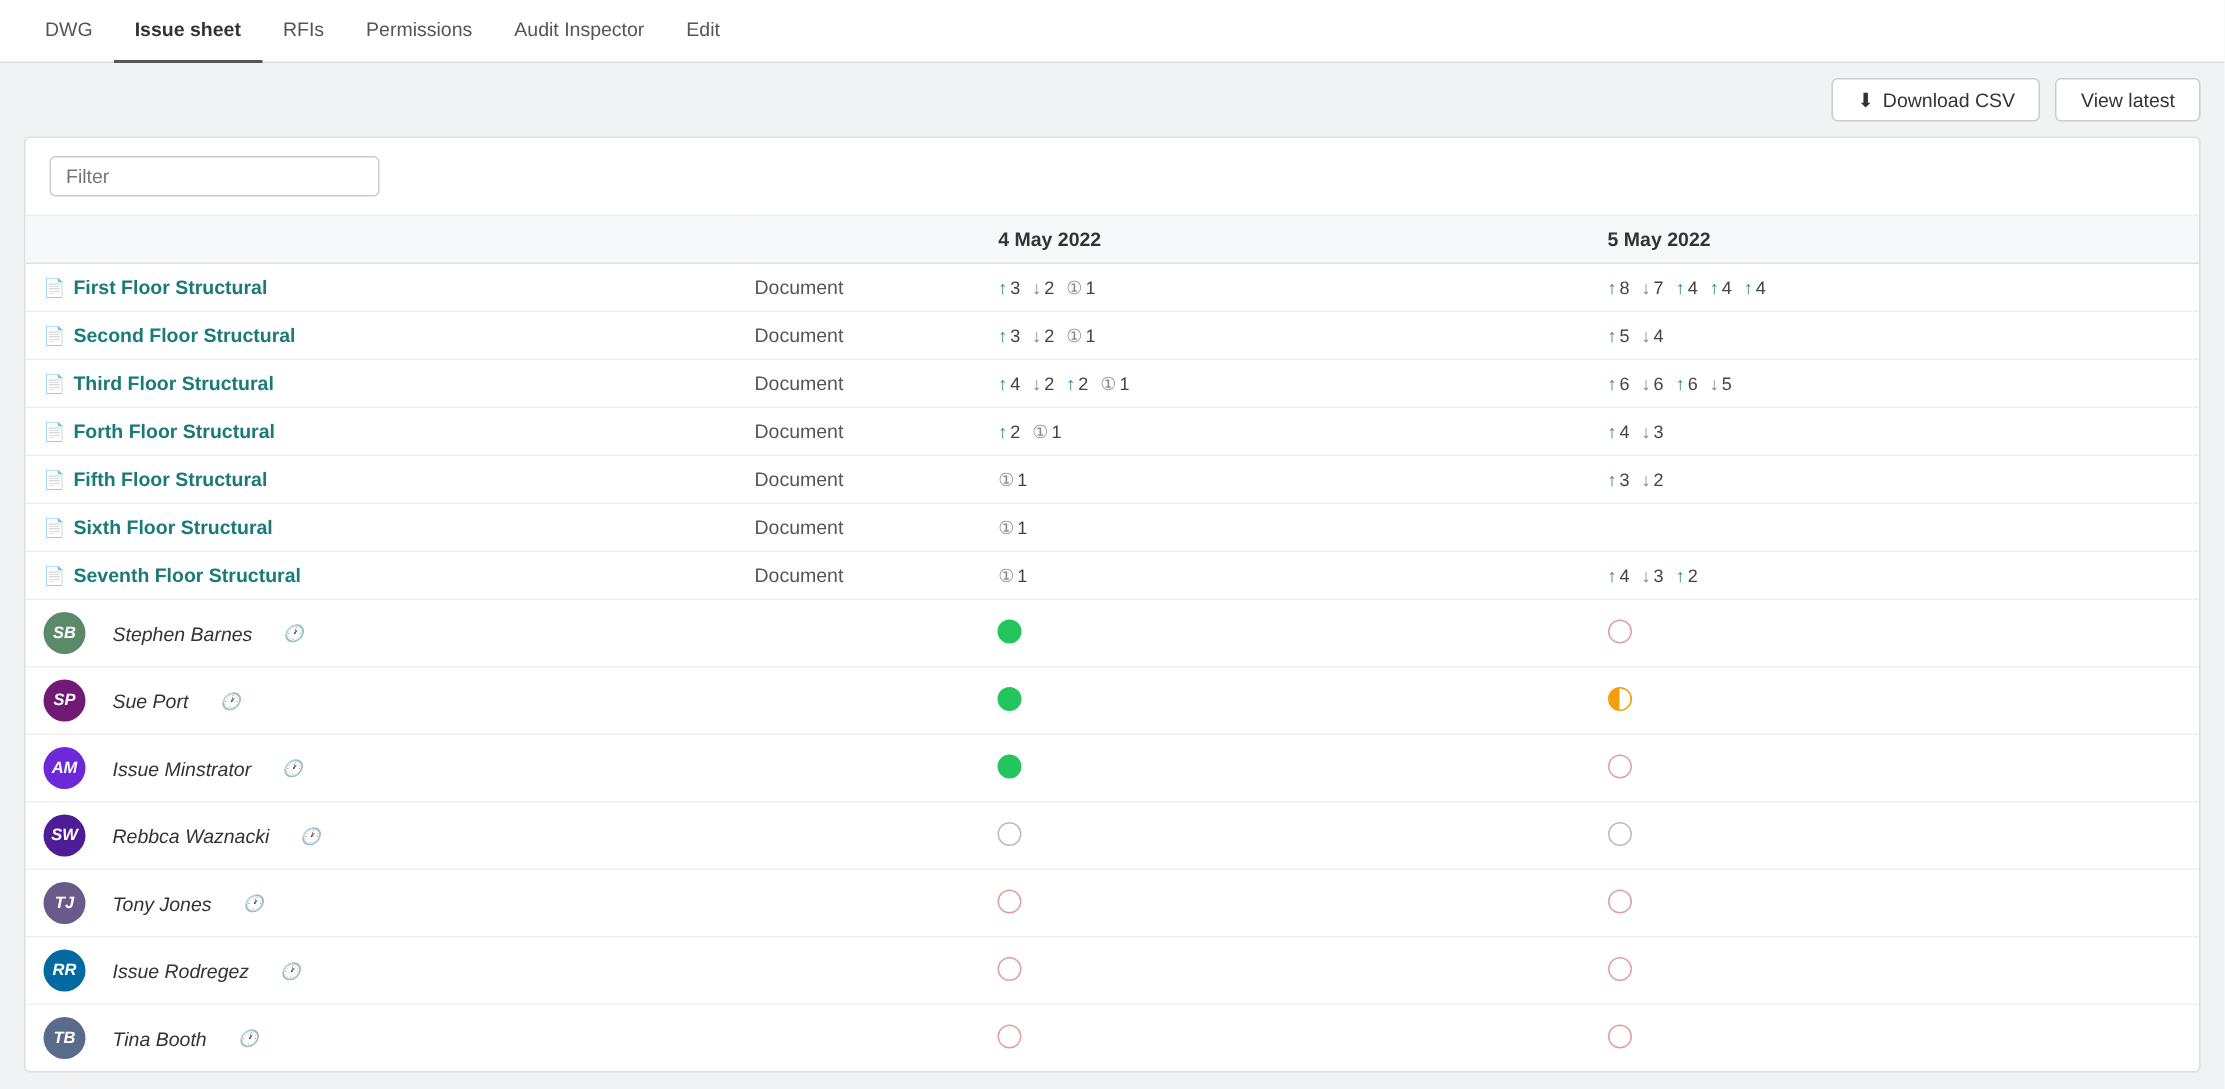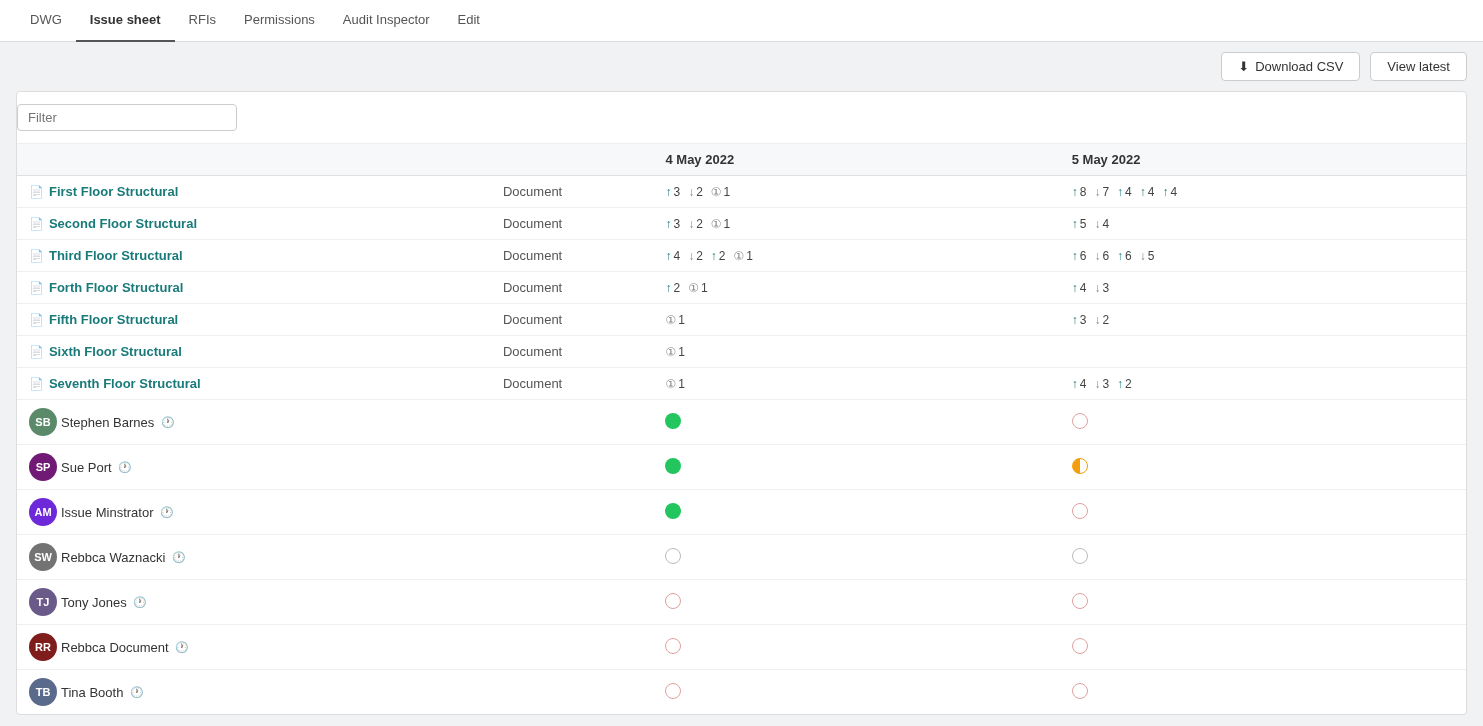--- a/index.html
+++ b/index.html
@@ -61,21 +61,21 @@
       padding: 0 16px 16px;
     }
     .content-box {
       background: #fff;
       border: 1px solid #ddd;
       border-radius: 4px;
       overflow: hidden;
     }
 
     .filter-row {
-      padding: 12px 0;
+      padding: 12px 16px;
       border-bottom: 1px solid #eee;
     }
     .filter-input {
       border: 1px solid #ccc;
       border-radius: 4px;
       padding: 5px 10px;
       font-size: 13px;
       width: 220px;
       color: #333;
       outline: none;
@@ -130,21 +130,22 @@
     }
     .stat-item {
       display: flex;
       align-items: center;
       gap: 2px;
     }
 
     .user-cell {
       display: flex;
       align-items: center;
-      gap: 4px;
+      gap: 18px;
+      font-style: italic;
     }
     .avatar {
       width: 28px;
       height: 28px;
       border-radius: 50%;
       background: #aaa;
       display: flex;
       align-items: center;
       justify-content: center;
       font-size: 11px;
@@ -506,21 +507,21 @@
         <span>Issue Minstrator</span>
         <span class="clock-icon">🕐</span>
       </div>
     </td>
     <td><span class="status-dot dot-green"></span></td>
     <td><span class="status-dot dot-empty"></span></td>
   </tr>
           <tr>
     <td colspan="2">
       <div class="user-cell">
-        <div class="avatar" style="background:#737373">SW</div>
+        <div class="avatar" style="background:#4c1d95">SW</div>
         <span>Rebbca Waznacki</span>
         <span class="clock-icon">🕐</span>
       </div>
     </td>
     <td><span class="status-dot" style="background:transparent;border:1.5px solid #bbb;border-radius:50%;display:inline-block;width:16px;height:16px;"></span></td>
     <td><span class="status-dot" style="background:transparent;border:1.5px solid #bbb;border-radius:50%;display:inline-block;width:16px;height:16px;"></span></td>
   </tr>
           <tr>
     <td colspan="2">
       <div class="user-cell">
@@ -528,22 +529,22 @@
         <span>Tony Jones</span>
         <span class="clock-icon">🕐</span>
       </div>
     </td>
     <td><span class="status-dot dot-empty"></span></td>
     <td><span class="status-dot dot-empty"></span></td>
   </tr>
           <tr>
     <td colspan="2">
       <div class="user-cell">
-        <div class="avatar" style="background:#7f1d1d">RR</div>
-        <span>Rebbca Document</span>
+        <div class="avatar" style="background:#0369a1">RR</div>
+        <span>Issue Rodregez</span>
         <span class="clock-icon">🕐</span>
       </div>
     </td>
     <td><span class="status-dot dot-empty"></span></td>
     <td><span class="status-dot dot-empty"></span></td>
   </tr>
           <tr>
     <td colspan="2">
       <div class="user-cell">
         <div class="avatar" style="background:#5a6a8a">TB</div>

